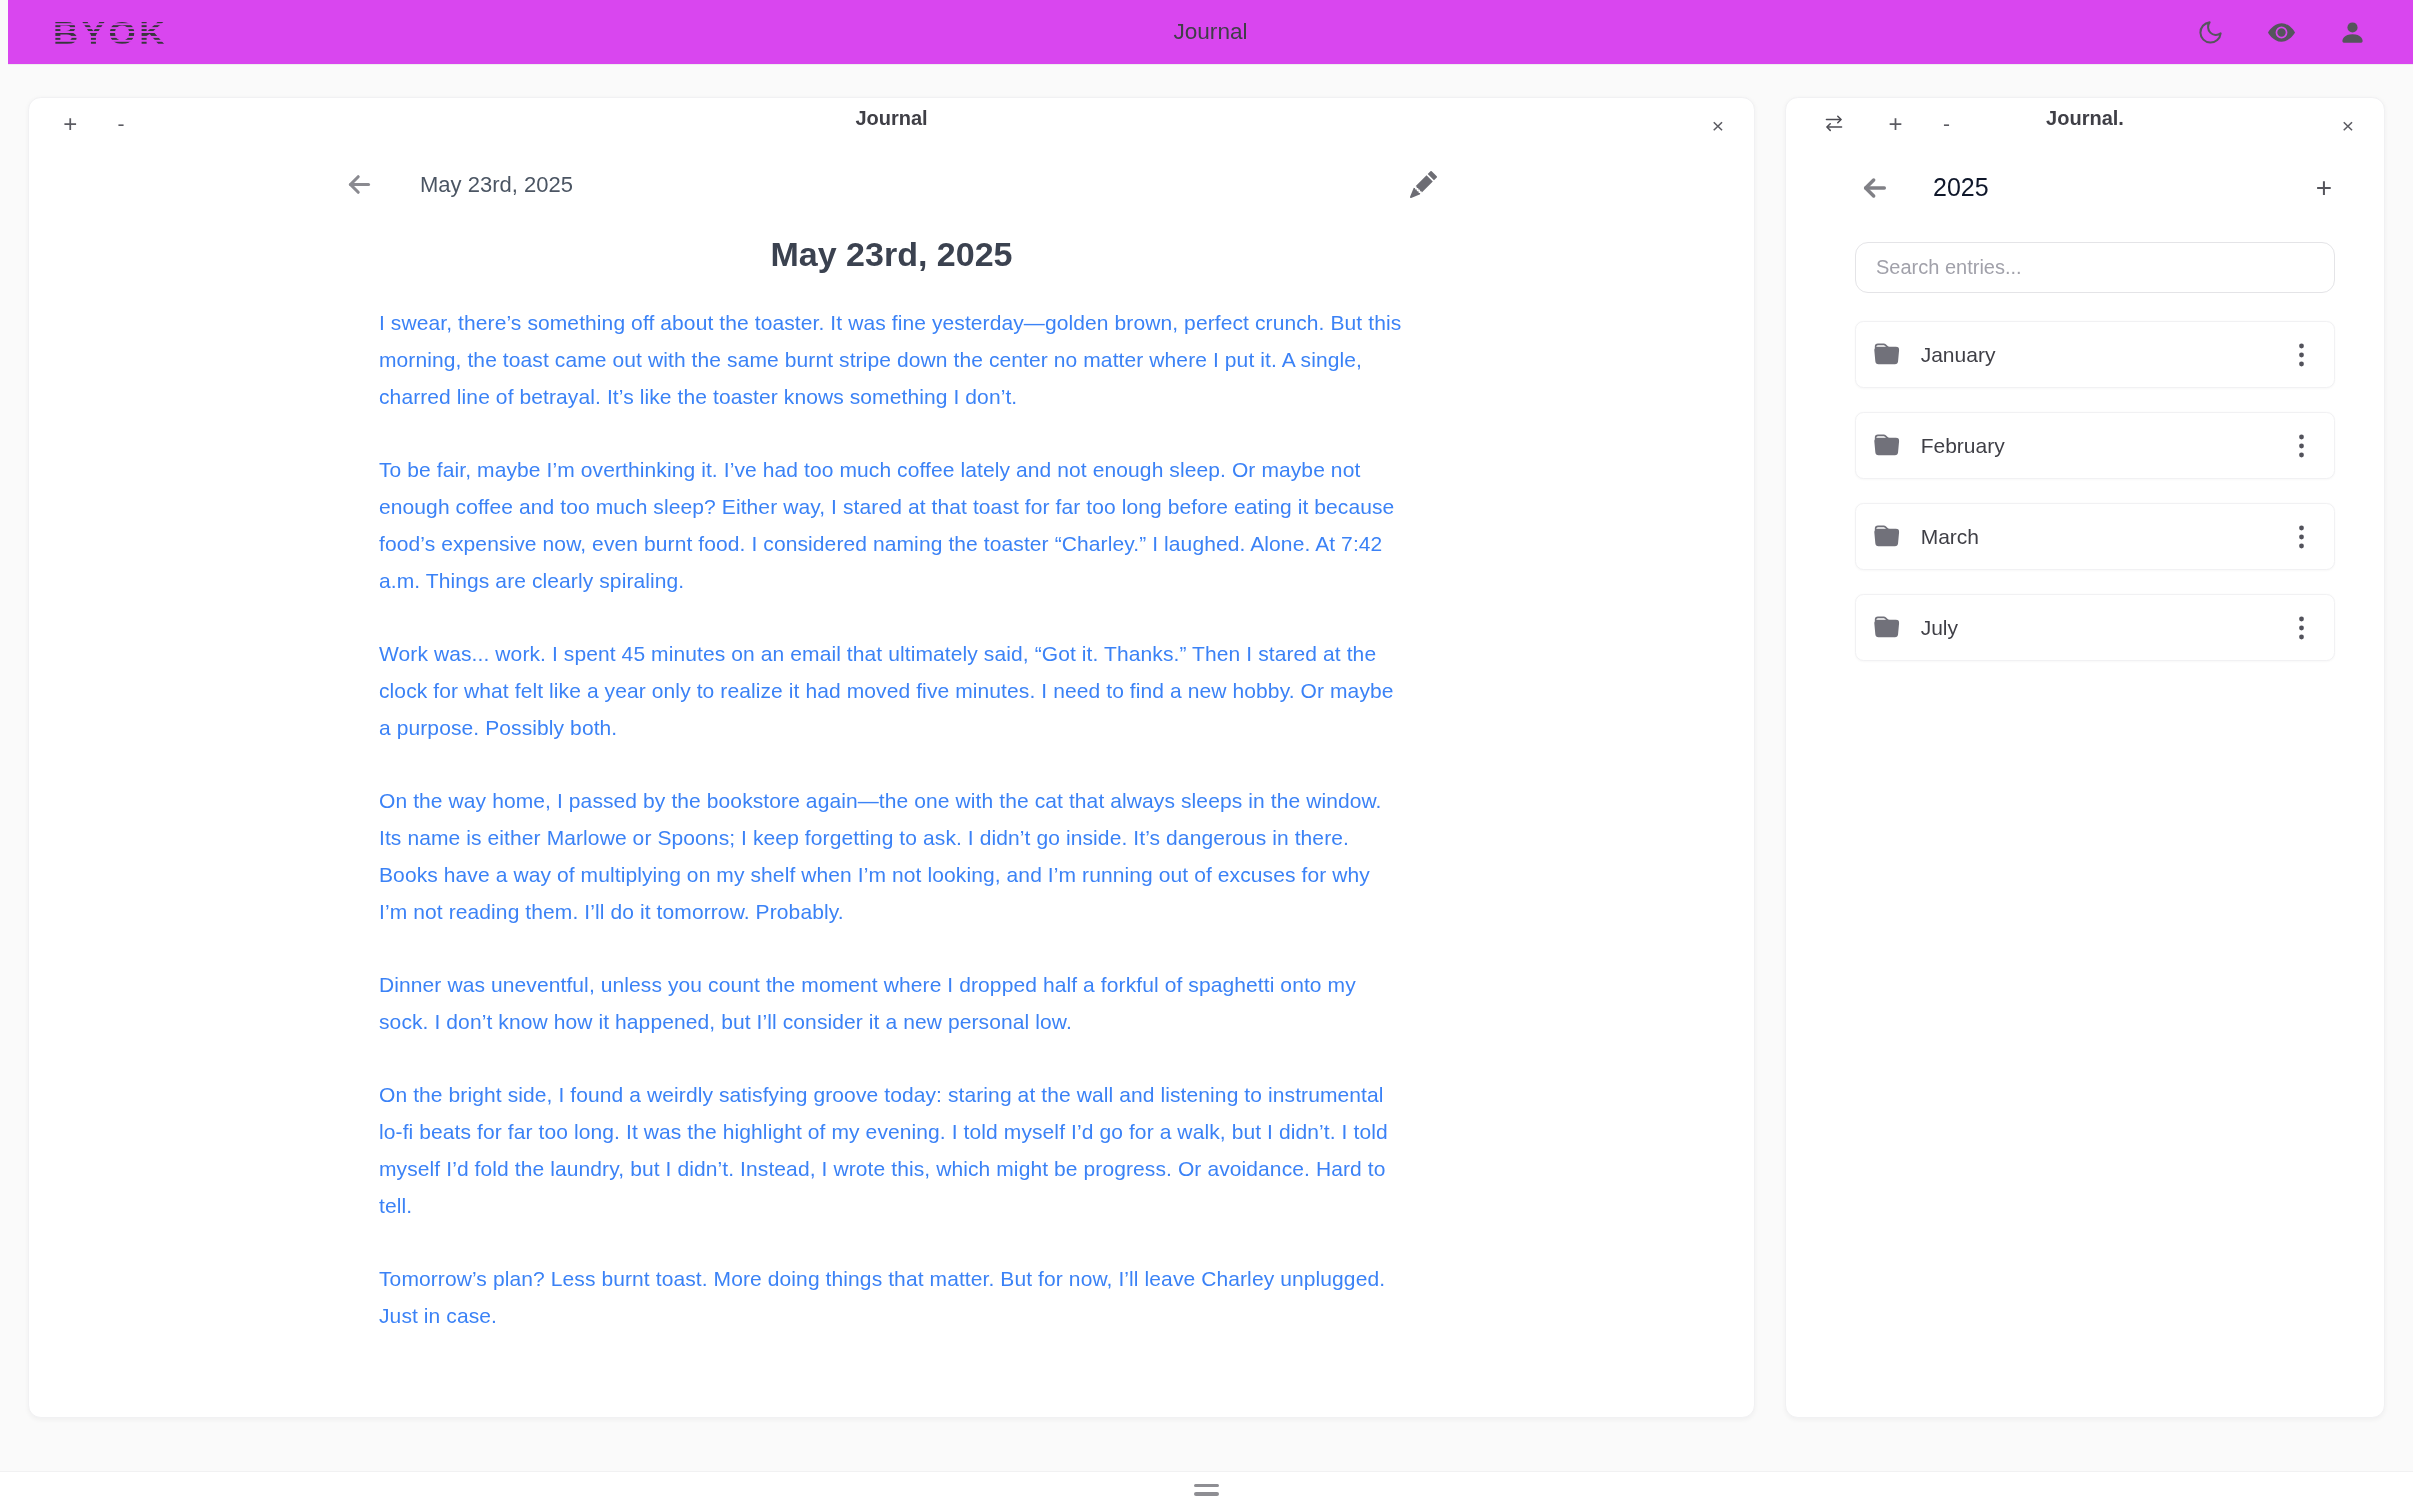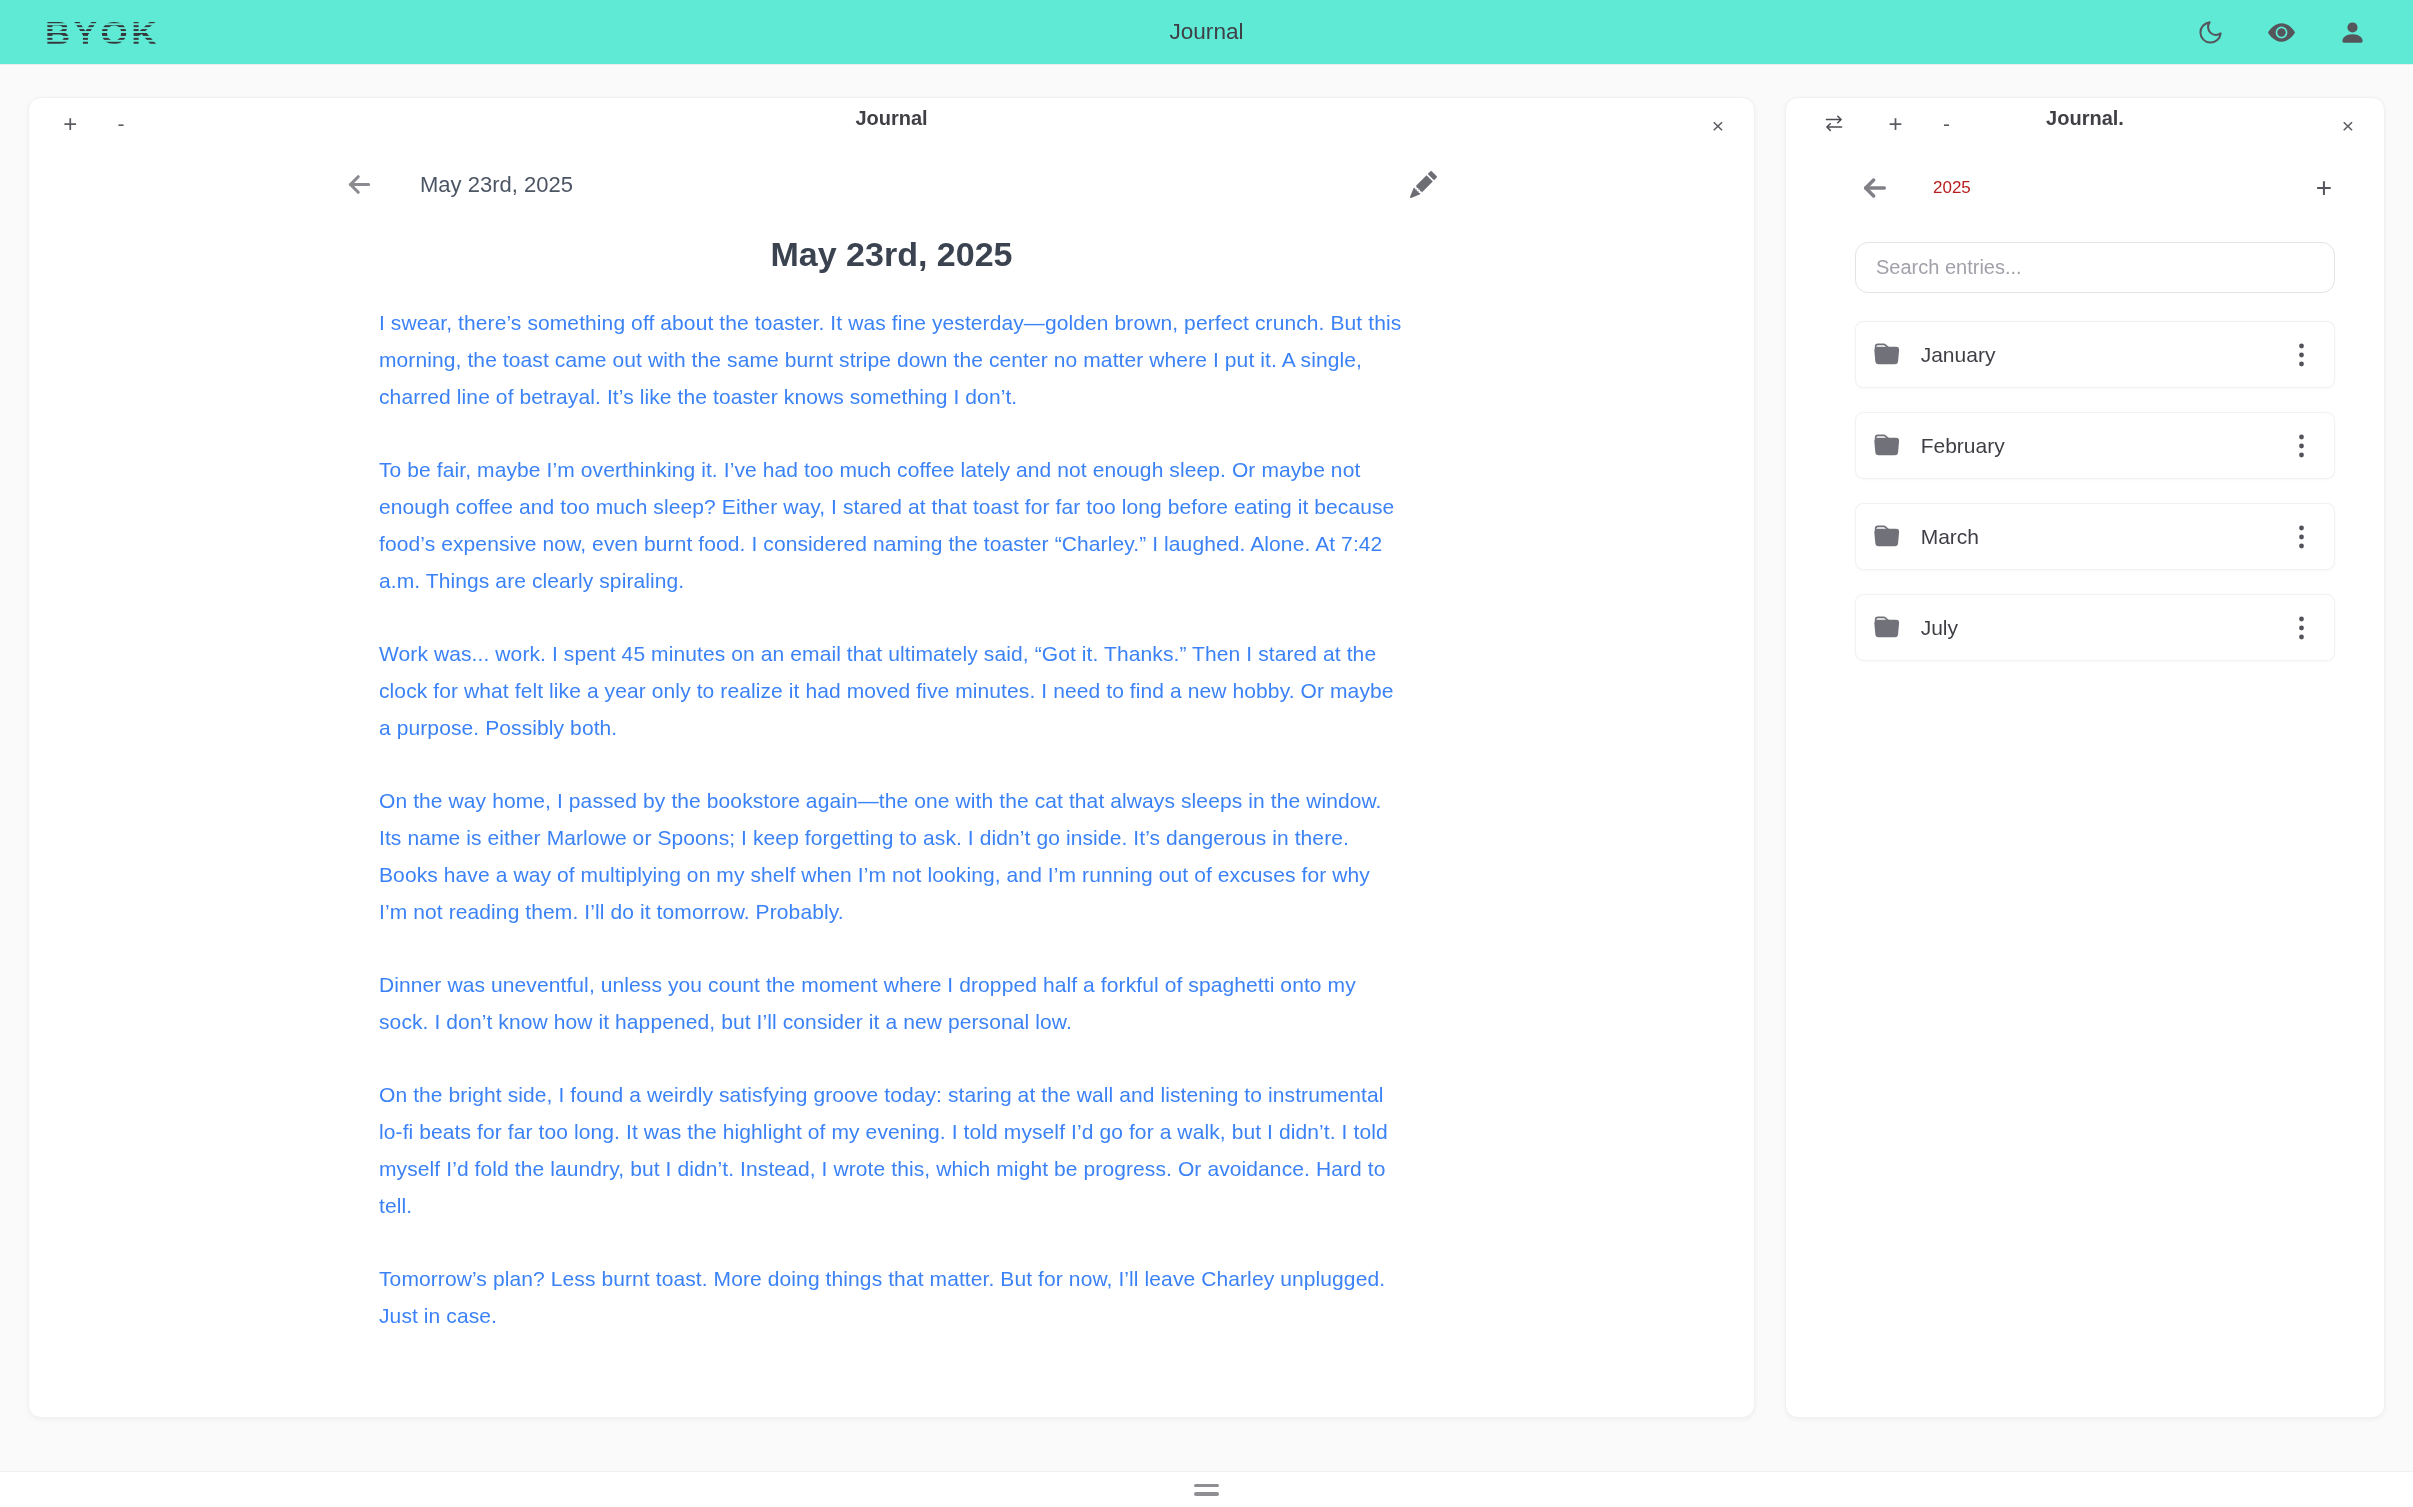--- a/index.html
+++ b/index.html
@@ -4,21 +4,21 @@
 <style>
   * { margin:0; padding:0; box-sizing:border-box; }
   html,body { background:#fafafa; }
   #screen {
     position:relative; width:2413px; height:1507px; overflow:hidden;
     background:#fafafa; font-family:"Liberation Sans", sans-serif; color:#3f3f46;
   }
 
   
   .topbar {
-    position:absolute; top:0; left:0; right:0; height:65px; background:#5eead4;
+    position:absolute; top:0; left:8px; right:0; height:65px; background:#d946ef;
     border-bottom:0.7px solid #ededee; display:flex; align-items:center;
     justify-content:space-between; padding:8px 45px; z-index:5;
   }
   .logo {
     font-size:35px; font-weight:800; letter-spacing:3.5px; line-height:1;
     background:repeating-linear-gradient(to bottom, #36363b 0px, #36363b 2.5px, rgba(255,255,255,0) 2.5px, rgba(255,255,255,0) 4.6px);
     -webkit-background-clip:text; background-clip:text; color:transparent;
     transform:scaleY(.92); cursor:pointer;
   }
   .topbar-title {
@@ -76,21 +76,21 @@
   .entry-body p {
     font-size:21px; line-height:37px; color:#3b82f6; margin-bottom:36px;
     letter-spacing:0.1px;
   }
 
   
   .rp-content { padding:0 49px 0 69px; }
   .year-row { margin-top:28px; height:41px; display:flex; align-items:center; }
   .year-back { width:40px; height:40px; display:flex; align-items:center; justify-content:center; color:#808086; cursor:pointer; }
   .year-back svg { width:32px; height:32px; }
-  .year-label { font-size:17px; color:#b91c1c; margin-left:38px; }
+  .year-label { font-size:25px; color:#0f172a; margin-left:38px; }
   .year-add {
     margin-left:auto; font-size:28px; color:#55555c; background:none; border:none; cursor:pointer;
     line-height:1; font-family:"Liberation Sans", sans-serif; padding:0 2.8px;
   }
   .search-box {
     margin-top:34px; width:100%; height:51px; border:1.4px solid #e4e4e7; border-radius:13px;
     background:#ffffff; font-size:20px; color:#3f3f46; padding:0 20px; outline:none;
     font-family:"Liberation Sans", sans-serif;
   }
   .search-box::placeholder { color:#a1a1aa; }

